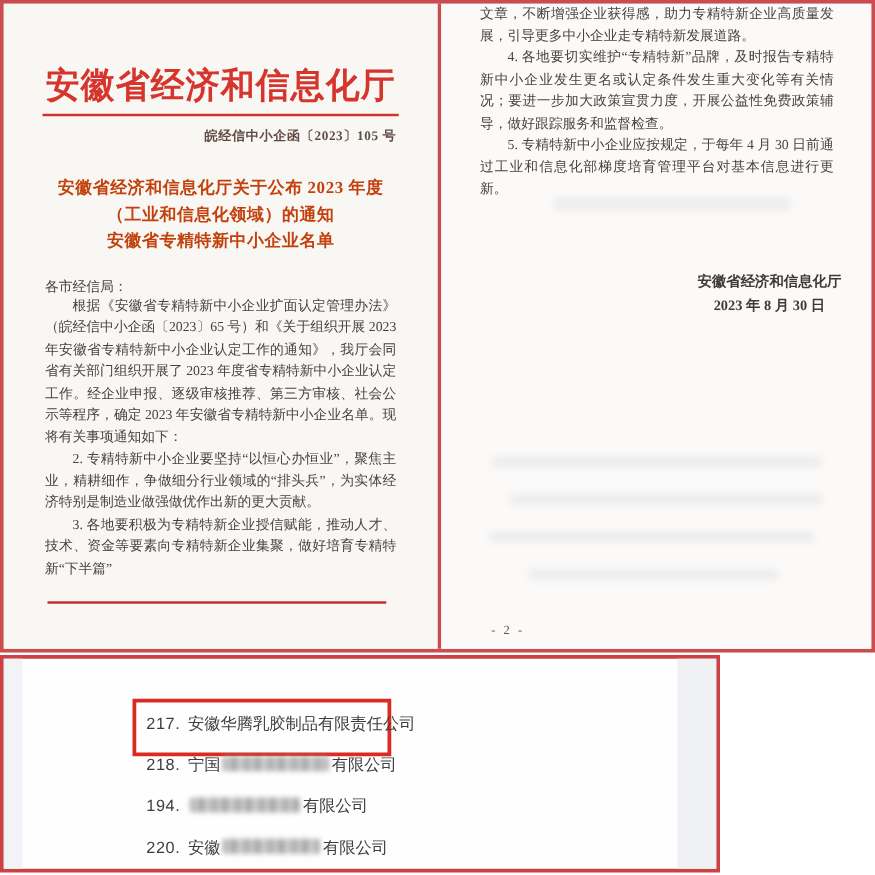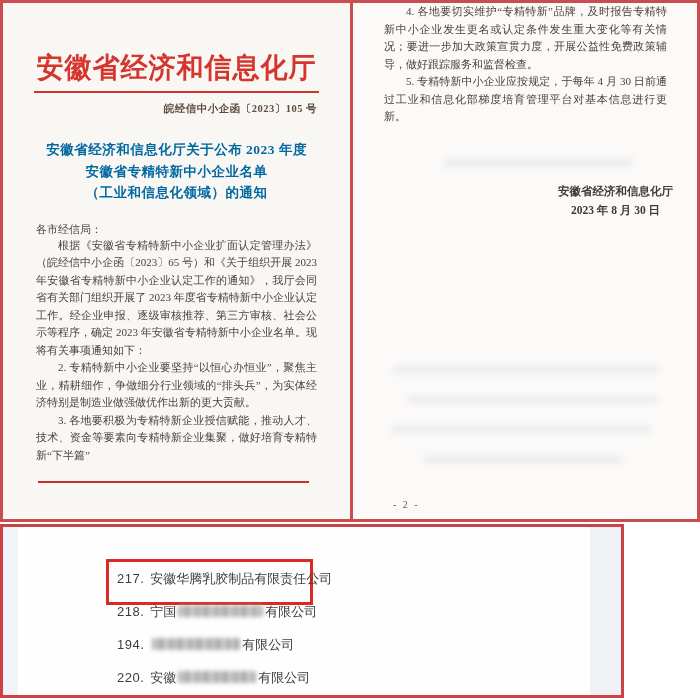--- a/index.html
+++ b/index.html
@@ -25,21 +25,21 @@
     color: #d5352d; line-height: 32px;
     transform: scaleY(1.04);
   }
   .red-rule { height: 2px; background: #ce352f; margin: 7px 31px 0 31px; }
   .doc-number {
     margin-top: 9px; padding-right: 33px; text-align: right;
     font-size: 10.5px; color: #5f4b41; letter-spacing: 0.5px; font-weight: bold;
   }
   .notice-title {
     margin-top: 23px; text-align: center; font-weight: bold;
-    font-size: 13.5px; line-height: 21.5px; color: #0369a1; letter-spacing: 0.5px;
+    font-size: 13.5px; line-height: 21.5px; color: #c2410c; letter-spacing: 0.5px;
   }
   .addressee { margin: 18px 33px 0 33px; font-size: 11px; color: #47423e; }
   .body-par {
     margin: 0 33px; font-size: 11px; line-height: 17.5px; color: #47423e;
     text-align: justify; text-justify: inter-character;
   }
   .body-par.indent { text-indent: 2em; }
   .page-right .body-par { margin: 0 30px 0 31px; }
   .par-gap { margin-top: 11px; }
   .page-bottom-rule {
@@ -66,21 +66,21 @@
     filter: blur(3px); border-radius: 3px; pointer-events: none;
   }
   .g1 { left: 40px;  top: 362px; width: 265px; height: 9px; }
   .g2 { left: 55px;  top: 392px; width: 250px; height: 9px; }
   .g3 { left: 38px;  top: 422px; width: 260px; height: 9px; }
   .g4 { left: 70px;  top: 452px; width: 200px; height: 9px; }
   .g5 { left: 90px;  top: 155px; width: 190px; height: 10px; }
 
   
   .list-panel {
-    position: absolute; left: 0; top: 524px; width: 624px; height: 174px;
+    position: absolute; left: 0; top: 524px; width: 576px; height: 174px;
     border: 3px solid #cb4246; background: #fefefe;
   }
   .gray-strip { position: absolute; top: 0; bottom: 0; }
   .gray-strip.left  { left: 0;  width: 15px; background: #f1f3f6; }
   .gray-strip.right { right: 0; width: 31px; background: #eff1f4; }
   .highlight-box {
     position: absolute; left: 103px; top: 32px; width: 207px; height: 46px;
     border: 3px solid #da2a22; background: transparent;
   }
   .list-content {
@@ -106,38 +106,39 @@
 <div class="canvas">
 
   <div class="doc-frame">
 
     <div class="page page-left">
       <div class="agency-header">安徽省经济和信息化厅</div>
       <div class="red-rule"></div>
       <div class="doc-number">皖经信中小企函〔2023〕105 号</div>
       <div class="notice-title">
         <div>安徽省经济和信息化厅关于公布 2023 年度</div>
+        <div>（工业和信息化领域）的通知</div>
         <div>安徽省专精特新中小企业名单</div>
-        <div>（工业和信息化领域）的通知</div>
       </div>
       <div class="addressee">各市经信局：</div>
       <p class="body-par indent">根据《安徽省专精特新中小企业扩面认定管理办法》（皖经信中小企函〔2023〕65 号）和《关于组织开展 2023 年安徽省专精特新中小企业认定工作的通知》，我厅会同省有关部门组织开展了 2023 年度省专精特新中小企业认定工作。经企业申报、逐级审核推荐、第三方审核、社会公示等程序，确定 2023 年安徽省专精特新中小企业名单。现将有关事项通知如下：</p>
       <p class="body-par indent">2. 专精特新中小企业要坚持“以恒心办恒业”，聚焦主业，精耕细作，争做细分行业领域的“排头兵”，为实体经济特别是制造业做强做优作出新的更大贡献。</p>
       <p class="body-par indent">3. 各地要积极为专精特新企业授信赋能，推动人才、技术、资金等要素向专精特新企业集聚，做好培育专精特新“下半篇”</p>
       <div class="page-bottom-rule"></div>
     </div>
 
     <div class="page-divider"></div>
 
     <div class="page page-right">
       <div class="ghost g5"></div>
       <div class="ghost g1"></div>
       <div class="ghost g2"></div>
       <div class="ghost g3"></div>
       <div class="ghost g4"></div>
+      <p class="body-par rp-first">文章，不断增强企业获得感，助力专精特新企业高质量发展，引导更多中小企业走专精特新发展道路。</p>
       <p class="body-par indent">4. 各地要切实维护“专精特新”品牌，及时报告专精特新中小企业发生更名或认定条件发生重大变化等有关情况；要进一步加大政策宣贯力度，开展公益性免费政策辅导，做好跟踪服务和监督检查。</p>
       <p class="body-par indent par-gap">5. 专精特新中小企业应按规定，于每年 4 月 30 日前通过工业和信息化部梯度培育管理平台对基本信息进行更新。</p>
       <div class="signature">
         <div>安徽省经济和信息化厅</div>
         <div>2023 年 8 月 30 日</div>
       </div>
       <div class="page-num">- 2 -</div>
     </div>
   </div>
 

